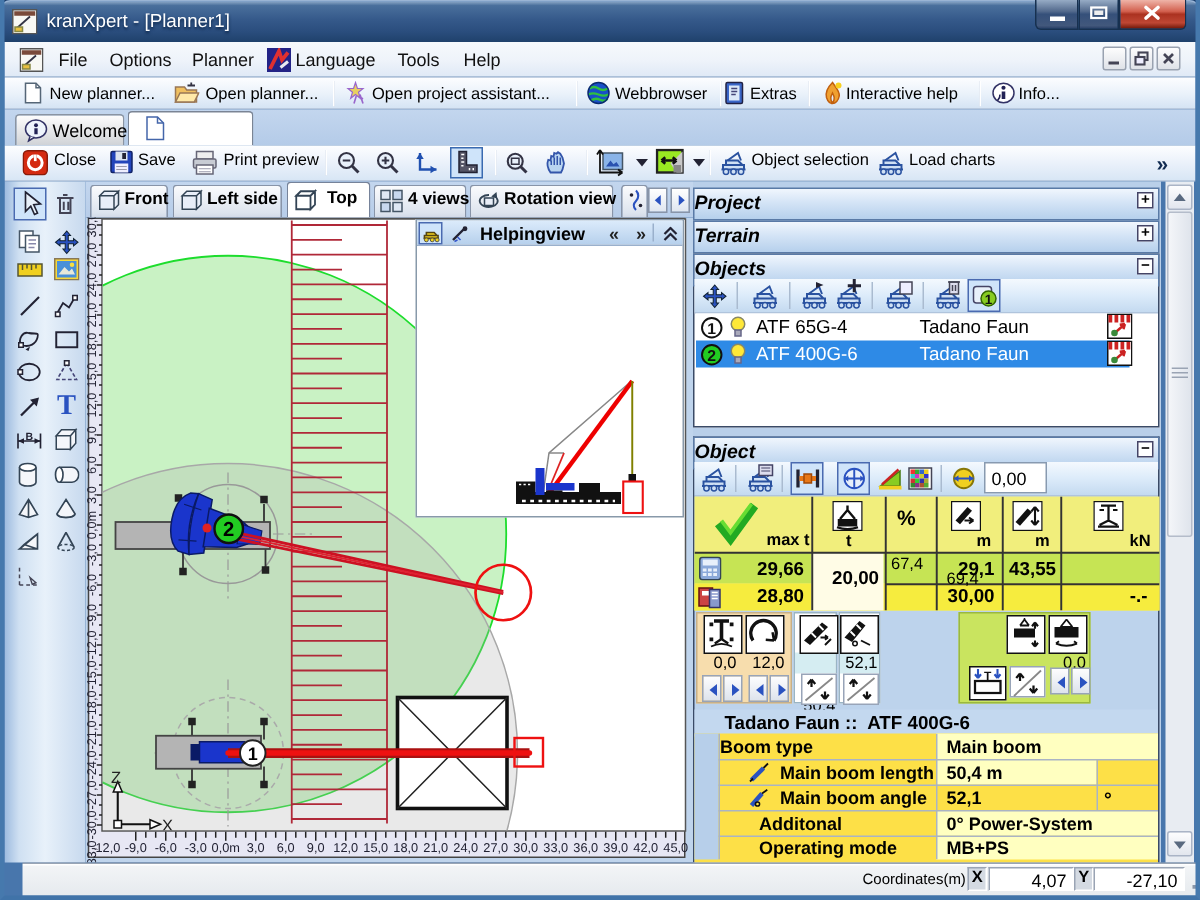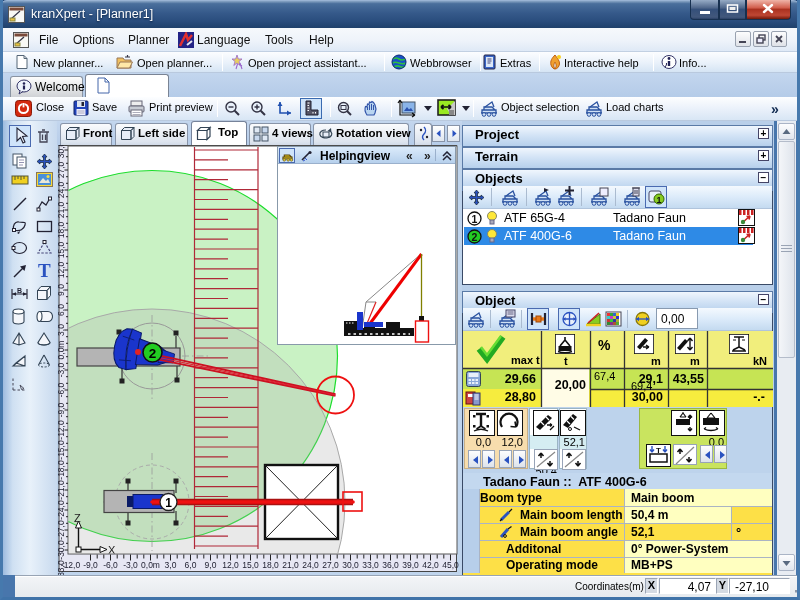--- a/index.html
+++ b/index.html
@@ -34,21 +34,21 @@
 #viewtabs{position:absolute;left:57px;top:121px;width:405px;height:24px;
  background:linear-gradient(180deg,#c3d6ee 0%,#b7cde9 100%);font-weight:bold;}
 #rightpanel{position:absolute;left:462px;top:121px;width:312px;height:454px;background:#b9cfe9;}
 #rscroll{position:absolute;left:777px;top:121px;width:19px;height:454px;background:#e8ecf2;}
 #statusbar{position:absolute;left:3px;top:575px;width:794px;height:22px;
  background:linear-gradient(180deg,#f3f5f7 0%,#e6eaee 100%);border-top:1px solid #98a4b4;box-shadow:inset 0 1px 0 #fff;margin-left:12px;}
 #winborder{position:absolute;left:0;top:0;width:800px;height:600px;pointer-events:none;
  border-left:3px solid #4679ad;border-right:3px solid #4679ad;border-bottom:3px solid #4073a8;}
 .panelhdr{position:absolute;left:0;width:311px;height:22px;border:1px solid #5a7aa6;
  background:linear-gradient(180deg,#f0f6fd 0%,#d4e4f6 45%,#b6d0ec 100%);
- font-weight:bold;font-size:13px;color:#000;padding:1px 0 0 12px;}
+ font-weight:bold;font-size:13px;color:#000;padding:1px 0 0 0;font-style:italic;}
 .pmbox{position:absolute;right:3px;top:2px;width:11px;height:11px;background:#fff;border:1px solid #446;
  font-size:10px;line-height:9px;text-align:center;font-weight:bold;}
 .mdibtn{position:absolute;top:3px;width:16px;height:16px;background:linear-gradient(180deg,#fdfdfd,#dfe2e8);border:1px solid #99a2b0;border-radius:2px;}
 .vtab{position:absolute;top:2px;height:22px;background:linear-gradient(180deg,#fafbfd,#dde4ee 85%,#d2dae8);border:1px solid #8894a8;border-bottom:none;border-radius:3px 3px 0 0;font-size:13px;}
 .vtab.active{background:#fff;top:0;height:24px;border-color:#76839a;}
 .vtablbl{position:absolute;top:6px;font-size:11.5px;white-space:nowrap;}
 .objrow{left:1px;width:289px;height:18px;background:#fff;}
 .objrow.sel{background:#2e8ae6;}
 .num{font-size:12.5px;font-weight:bold;text-align:right;}
 .ctlbtn{position:absolute;width:26px;height:26px;background:#fff;border:1.5px solid #111;}
@@ -903,21 +903,21 @@
  <div class="abs" style="left:1px;top:433px;width:17px;height:17px;background:linear-gradient(180deg,#fdfdfe,#e2e6ee);border:1px solid #aab4c6;border-radius:2px;"></div>
  <svg class="abs" style="left:5px;top:438px" width="9" height="8">
       <path d="M4.5 7 L8.5 2 H0.5 Z" fill="#5a6a80"></path>
     </svg>
 </div>
 <div id="statusbar">
  <div class="abs" style="left:560px;top:5px;font-size:10px;">Coordinates(m)</div>
  <div class="abs" style="left:630px;top:2px;width:13px;height:16px;background:#d4dae2;border:1px solid #9aa4b4;border-right-color:#fff;border-bottom-color:#fff;font-size:11px;font-weight:bold;text-align:center;">X</div>
  <div class="abs" style="left:644px;top:2px;width:57px;height:16px;background:#fff;border:1px solid #9aa4b4;border-right-color:#fff;border-bottom-color:#fff;font-size:12px;text-align:right;padding:1px 4px 0 0;">4,07</div>
  <div class="abs" style="left:701px;top:2px;width:13px;height:16px;background:#d4dae2;border:1px solid #9aa4b4;border-right-color:#fff;border-bottom-color:#fff;font-size:11px;font-weight:bold;text-align:center;">Y</div>
- <div class="abs" style="left:714px;top:2px;width:61px;height:16px;background:#fff;border:1px solid #9aa4b4;border-right-color:#fff;border-bottom-color:#fff;font-size:12px;text-align:right;padding:1px 20px 0 0;">-27,10</div>
+ <div class="abs" style="left:714px;top:2px;width:61px;height:16px;background:#fff;border:1px solid #9aa4b4;border-right-color:#fff;border-bottom-color:#fff;font-size:12px;text-align:right;padding:1px 4px 0 0;">-27,10</div>
  <svg class="abs" style="left:779px;top:4px" width="14" height="14">
       <g fill="#8a96a8">
         <rect x="10" y="1" width="2.5" height="2.5"></rect>
         <rect x="5.5" y="5.5" width="2.5" height="2.5"></rect>
         <rect x="10" y="5.5" width="2.5" height="2.5"></rect>
         <rect x="1" y="10" width="2.5" height="2.5"></rect>
         <rect x="5.5" y="10" width="2.5" height="2.5"></rect>
         <rect x="10" y="10" width="2.5" height="2.5"></rect>
       </g>
     </svg>

